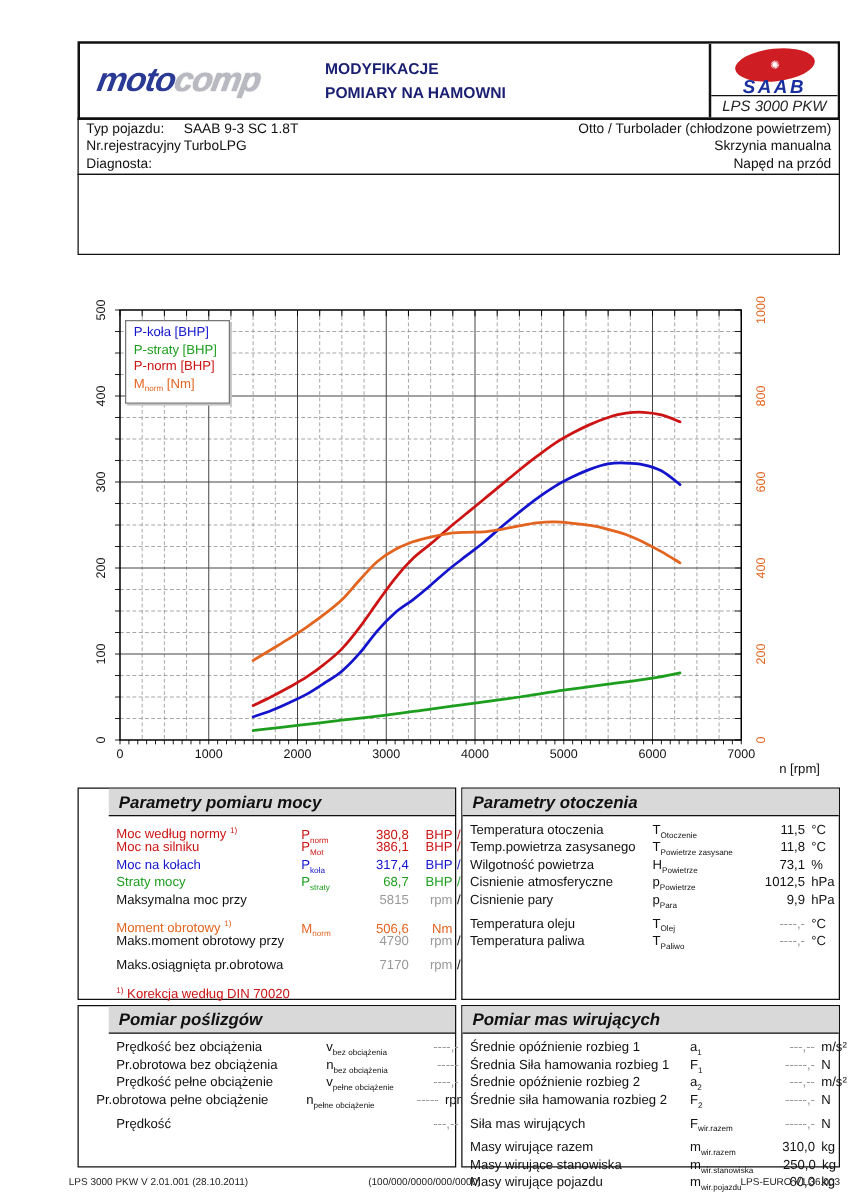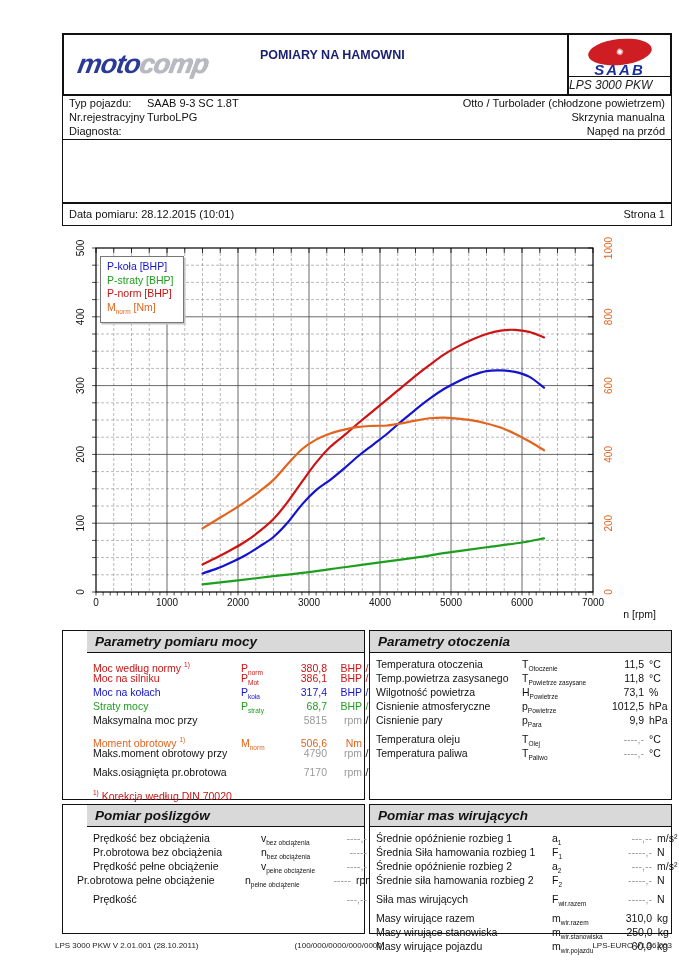--- a/index.html
+++ b/index.html
@@ -23,21 +23,21 @@
   .maha-box{position:absolute;right:0;top:0;width:103px;height:100%;
             border-left:2px solid #111;box-sizing:border-box;background:#fff;}
   .maha-emblem{position:absolute;left:50%;top:4px;transform:translateX(-50%) rotate(-6deg);
                width:64px;height:26px;background:#cf1d24;border-radius:50%;
                display:flex;align-items:center;justify-content:center;}
   .maha-emblem span{color:#fff;font-size:9px;}
   .maha-word{position:absolute;left:0;right:0;top:26px;text-align:center;
              font-weight:bold;font-size:15px;letter-spacing:2px;color:#1a2f9e;
              font-style:italic;}
   .maha-model{position:absolute;left:0;right:0;bottom:0;height:17px;border-top:1.5px solid #111;
-              font-style:italic;font-size:12px;line-height:16px;color:#222;}
+              font-style:italic;font-size:12px;text-align:center;line-height:16px;color:#222;}
   
   .info-box{position:absolute;left:62px;top:94px;width:610px;height:46px;
             border:1.5px solid #111;box-sizing:border-box;padding:2px 6px;font-size:11px;}
   .vrow{display:flex;height:14px;line-height:13.5px;}
   .vlab{flex:0 0 78px;white-space:nowrap;}
   .vval{flex:1 1 auto;white-space:nowrap;}
   .vright{flex:0 0 auto;margin-left:auto;white-space:nowrap;}
   .empty-box{position:absolute;left:62px;top:138.5px;width:610px;height:65px;
              border:1.5px solid #111;box-sizing:border-box;}
   .date-box{position:absolute;left:62px;top:202px;width:610px;height:24px;
@@ -88,20 +88,21 @@
 </head>
 <body>
 
 <div id="page">
 
   <div class="hdr-box">
     <div class="moto-logo">
       <span class="lg1">moto</span><span class="lg2">comp</span>
     </div>
     <div class="hdr-title">
+      <div>MODYFIKACJE</div>
       <div>POMIARY NA HAMOWNI</div>
     </div>
     <div class="maha-box">
       <div class="maha-emblem">
           <span>✺</span>
         </div>
       <div class="maha-word">SAAB</div>
       <div class="maha-model">LPS 3000 PKW</div>
     </div>
   </div>
@@ -117,25 +118,20 @@
         <span class="vval">TurboLPG</span>
         <span class="vright">Skrzynia manualna</span>
       </div>
       <div class="vrow">
         <span class="vlab">Diagnosta:</span>
         <span class="vval"></span>
         <span class="vright">Napęd na przód</span>
       </div>
     </div>
   <div class="empty-box"></div>
-  <div class="date-box">
-    <span>Data pomiaru:</span>&nbsp;
-    <span>28.12.2015 (10:01)</span>
-    <span class="strona">Strona 1</span>
-  </div>
 
   <div class="chart-wrap">
     <svg id="chart" width="679" height="402">
         <line x1="113.75" y1="20" x2="113.75" y2="364" stroke="#8a8a8a" stroke-width="0.6" stroke-dasharray="3,2"></line>
         <line x1="131.5" y1="20" x2="131.5" y2="364" stroke="#8a8a8a" stroke-width="0.6" stroke-dasharray="3,2"></line>
         <line x1="149.25" y1="20" x2="149.25" y2="364" stroke="#8a8a8a" stroke-width="0.6" stroke-dasharray="3,2"></line>
         <line x1="184.75" y1="20" x2="184.75" y2="364" stroke="#8a8a8a" stroke-width="0.6" stroke-dasharray="3,2"></line>
         <line x1="202.5" y1="20" x2="202.5" y2="364" stroke="#8a8a8a" stroke-width="0.6" stroke-dasharray="3,2"></line>
         <line x1="220.25" y1="20" x2="220.25" y2="364" stroke="#8a8a8a" stroke-width="0.6" stroke-dasharray="3,2"></line>
         <line x1="255.75" y1="20" x2="255.75" y2="364" stroke="#8a8a8a" stroke-width="0.6" stroke-dasharray="3,2"></line>

